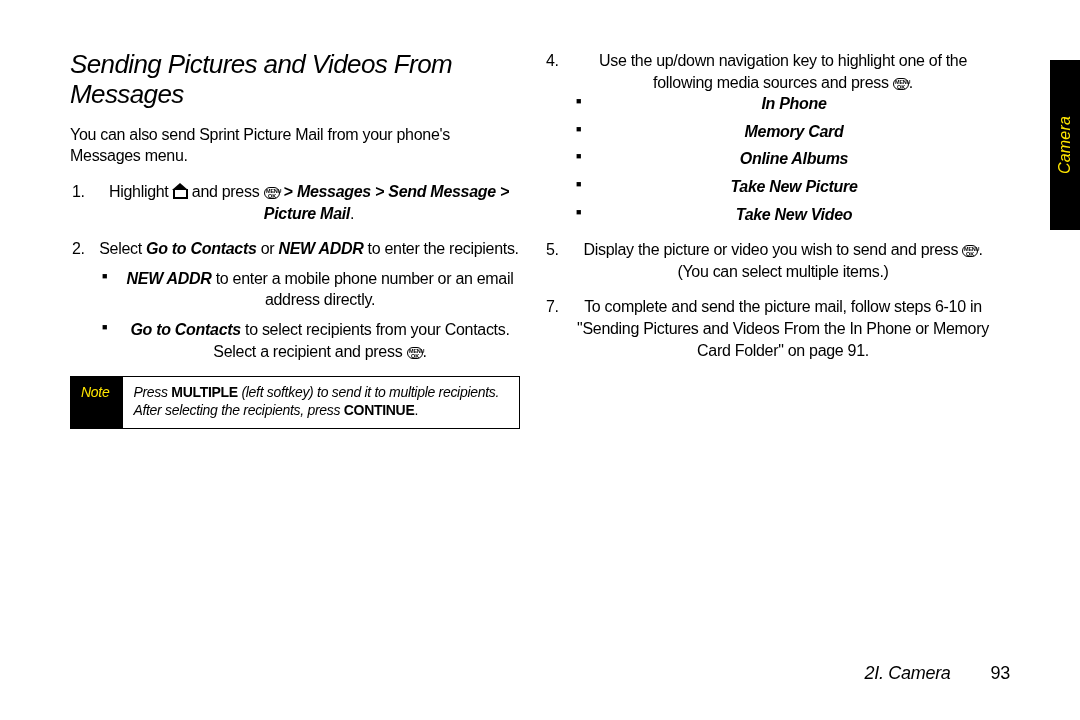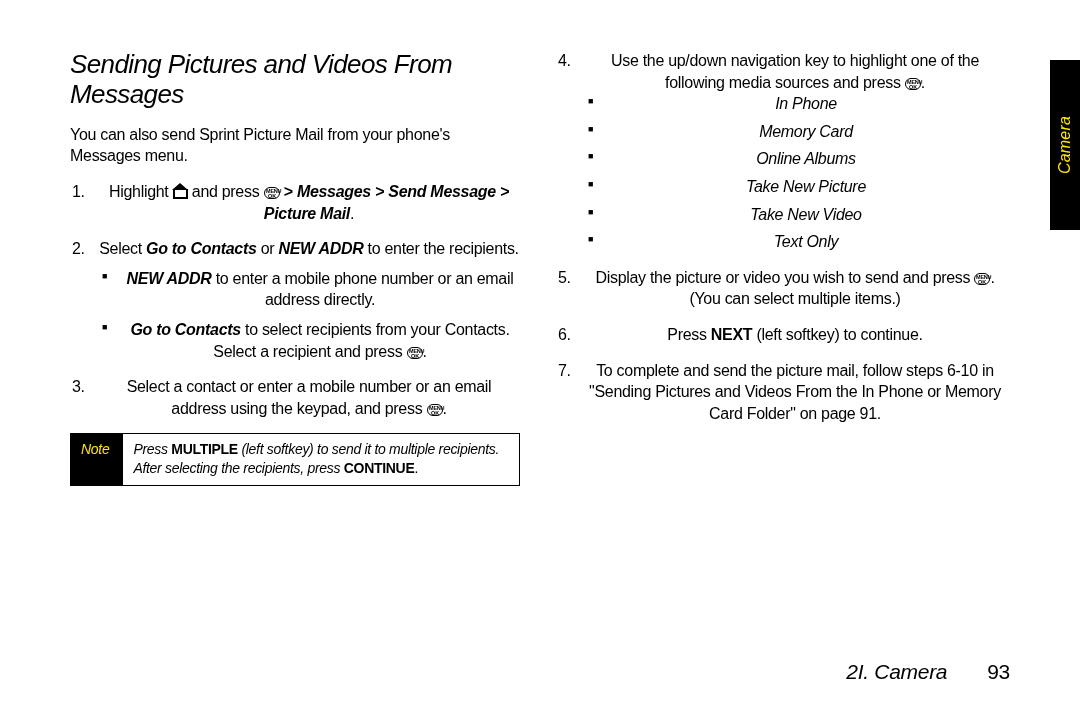--- a/index.html
+++ b/index.html
@@ -6,21 +6,21 @@
   html, body { width: 1080px; height: 720px; background: #fff; }
   body {
     font-family: "Helvetica Neue", Helvetica, Arial, sans-serif;
     color: #000;
     position: relative;
     padding: 50px 70px 40px 70px;
     letter-spacing: -0.3px;
   }
   .columns {
     display: flex;
-    gap: 36px;
+    gap: 24px;
   }
   .col {
     width: 450px;
     font-size: 16px;
     line-height: 1.35;
   }
   h2.section-title {
     font-style: italic;
     font-weight: 500;
     font-size: 26px;
@@ -65,21 +65,21 @@
   ul.media {
     list-style: none;
     padding-left: 18px;
     margin-bottom: 14px;
   }
   ul.media > li {
     position: relative;
     margin-bottom: 6px;
     padding-left: 4px;
     font-style: italic;
-    font-weight: normal;
+    font-weight: bold;
   }
   ul.media > li::before {
     content: "■";
     position: absolute;
     left: -14px;
     top: 2px;
     font-size: 9px;
     font-style: normal;
   }
   .bi { font-weight: bold; font-style: italic; }
@@ -157,21 +157,21 @@
   .side-tab span {
     transform: rotate(-90deg);
     white-space: nowrap;
     letter-spacing: 0.2px;
   }
   .footer {
     position: absolute;
     bottom: 36px;
     right: 70px;
     font-style: italic;
-    font-size: 21px;
+    font-size: 18px;
     display: flex;
     gap: 40px;
   }
   .footer .pn { font-style: normal; }
 </style>
 </head>
 <body>
 
 <div class="side-tab">
   <span>Camera</span>
@@ -197,51 +197,44 @@
         <ul class="sub">
           <li>
             <span class="bi">NEW ADDR</span><span> to enter a mobile phone number or an email address directly.</span>
           </li>
           <li>
             <span class="bi">Go to Contacts</span><span> to select recipients from your Contacts. Select a recipient and press </span><span class="icon ok"></span><span>.</span>
           </li>
         </ul>
       </li>
 
-      <li data-num="3">
-        <span>Select a contact or enter a mobile number or an email address using the keypad, and press </span><span class="icon ok"></span><span>.</span>
-      </li>
     </ol>
 
     <div class="note-box">
       <div class="note-label">Note</div>
       <div class="note-body">
         <span>Press </span><span class="up b">MULTIPLE</span><span> (left softkey) to send it to multiple recipients. After selecting the recipients, press </span><span class="up b">CONTINUE</span><span class="up">.</span>
       </div>
     </div>
   </div>
 
   <div class="col">
     <ol class="steps">
       <li data-num="4">
         <span>Use the up/down navigation key to highlight one of the following media sources and press </span><span class="icon ok"></span><span>.</span>
         <ul class="media">
           <li>In Phone</li>
           <li>Memory Card</li>
           <li>Online Albums</li>
           <li>Take New Picture</li>
           <li>Take New Video</li>
-          <li>Text Only</li>
         </ul>
       </li>
       <li data-num="5">
         <span>Display the picture or video you wish to send and press </span><span class="icon ok"></span><span>. (You can select multiple items.)</span>
-      </li>
-      <li data-num="6">
-        <span>Press </span><span class="b">NEXT</span><span> (left softkey) to continue.</span>
       </li>
       <li data-num="7">To complete and send the picture mail, follow steps 6-10 in "Sending Pictures and Videos From the In Phone or Memory Card Folder" on page 91.</li>
     </ol>
   </div>
 </div>
 
 <div class="footer">
   <span>2I. Camera</span>
   <span class="pn">93</span>
 </div>

